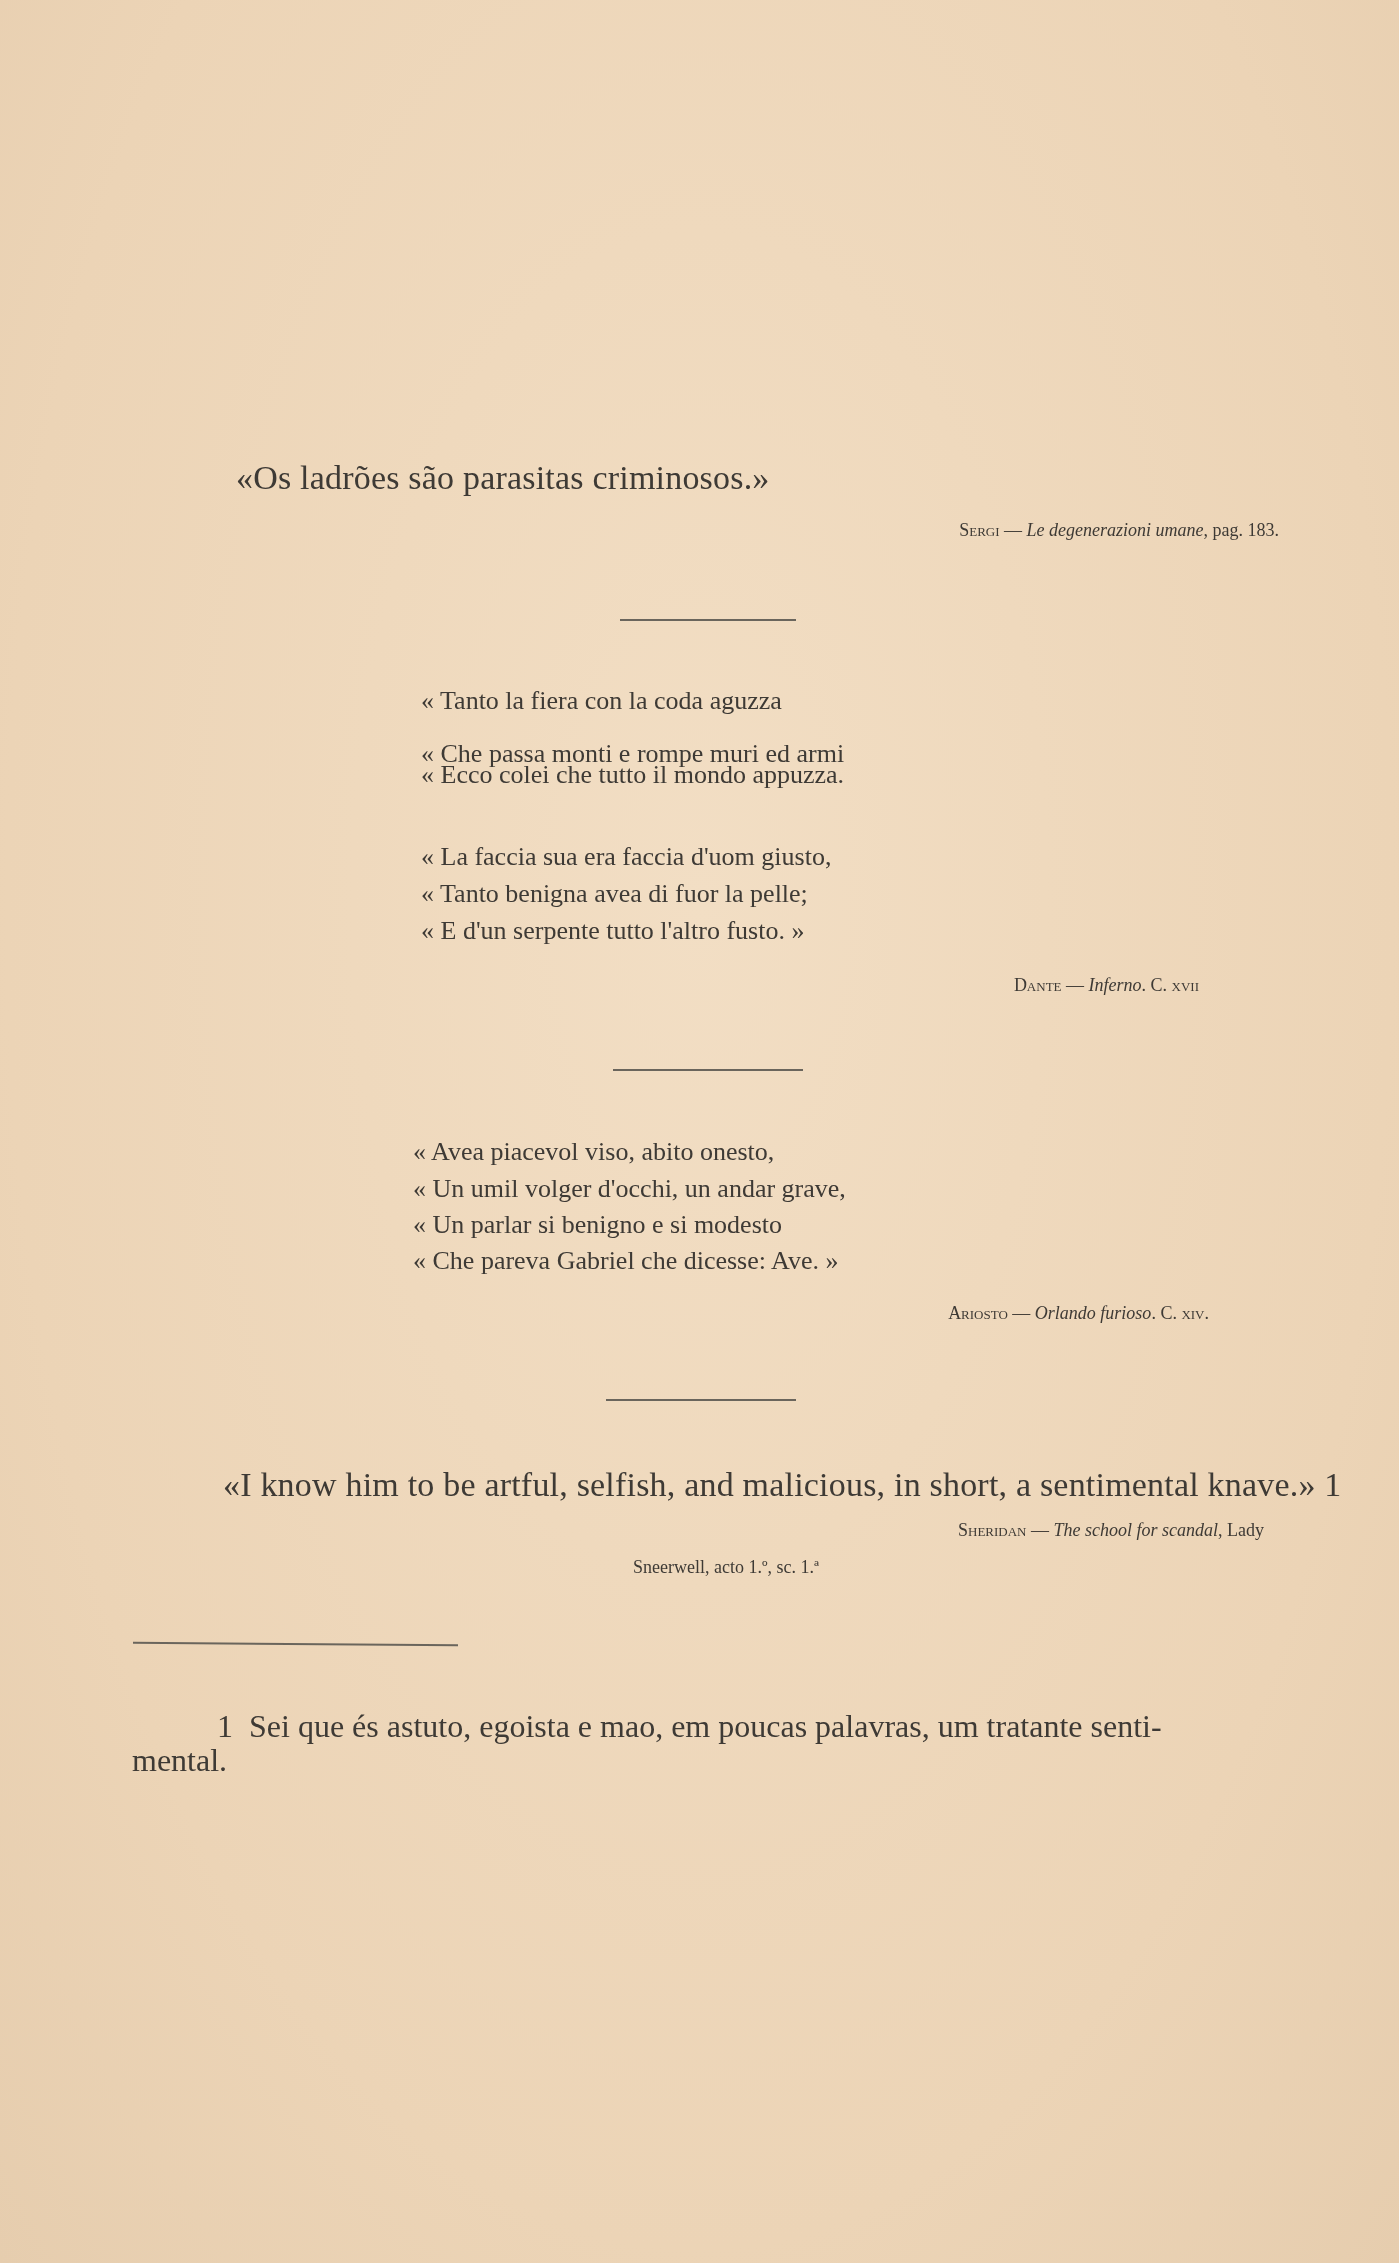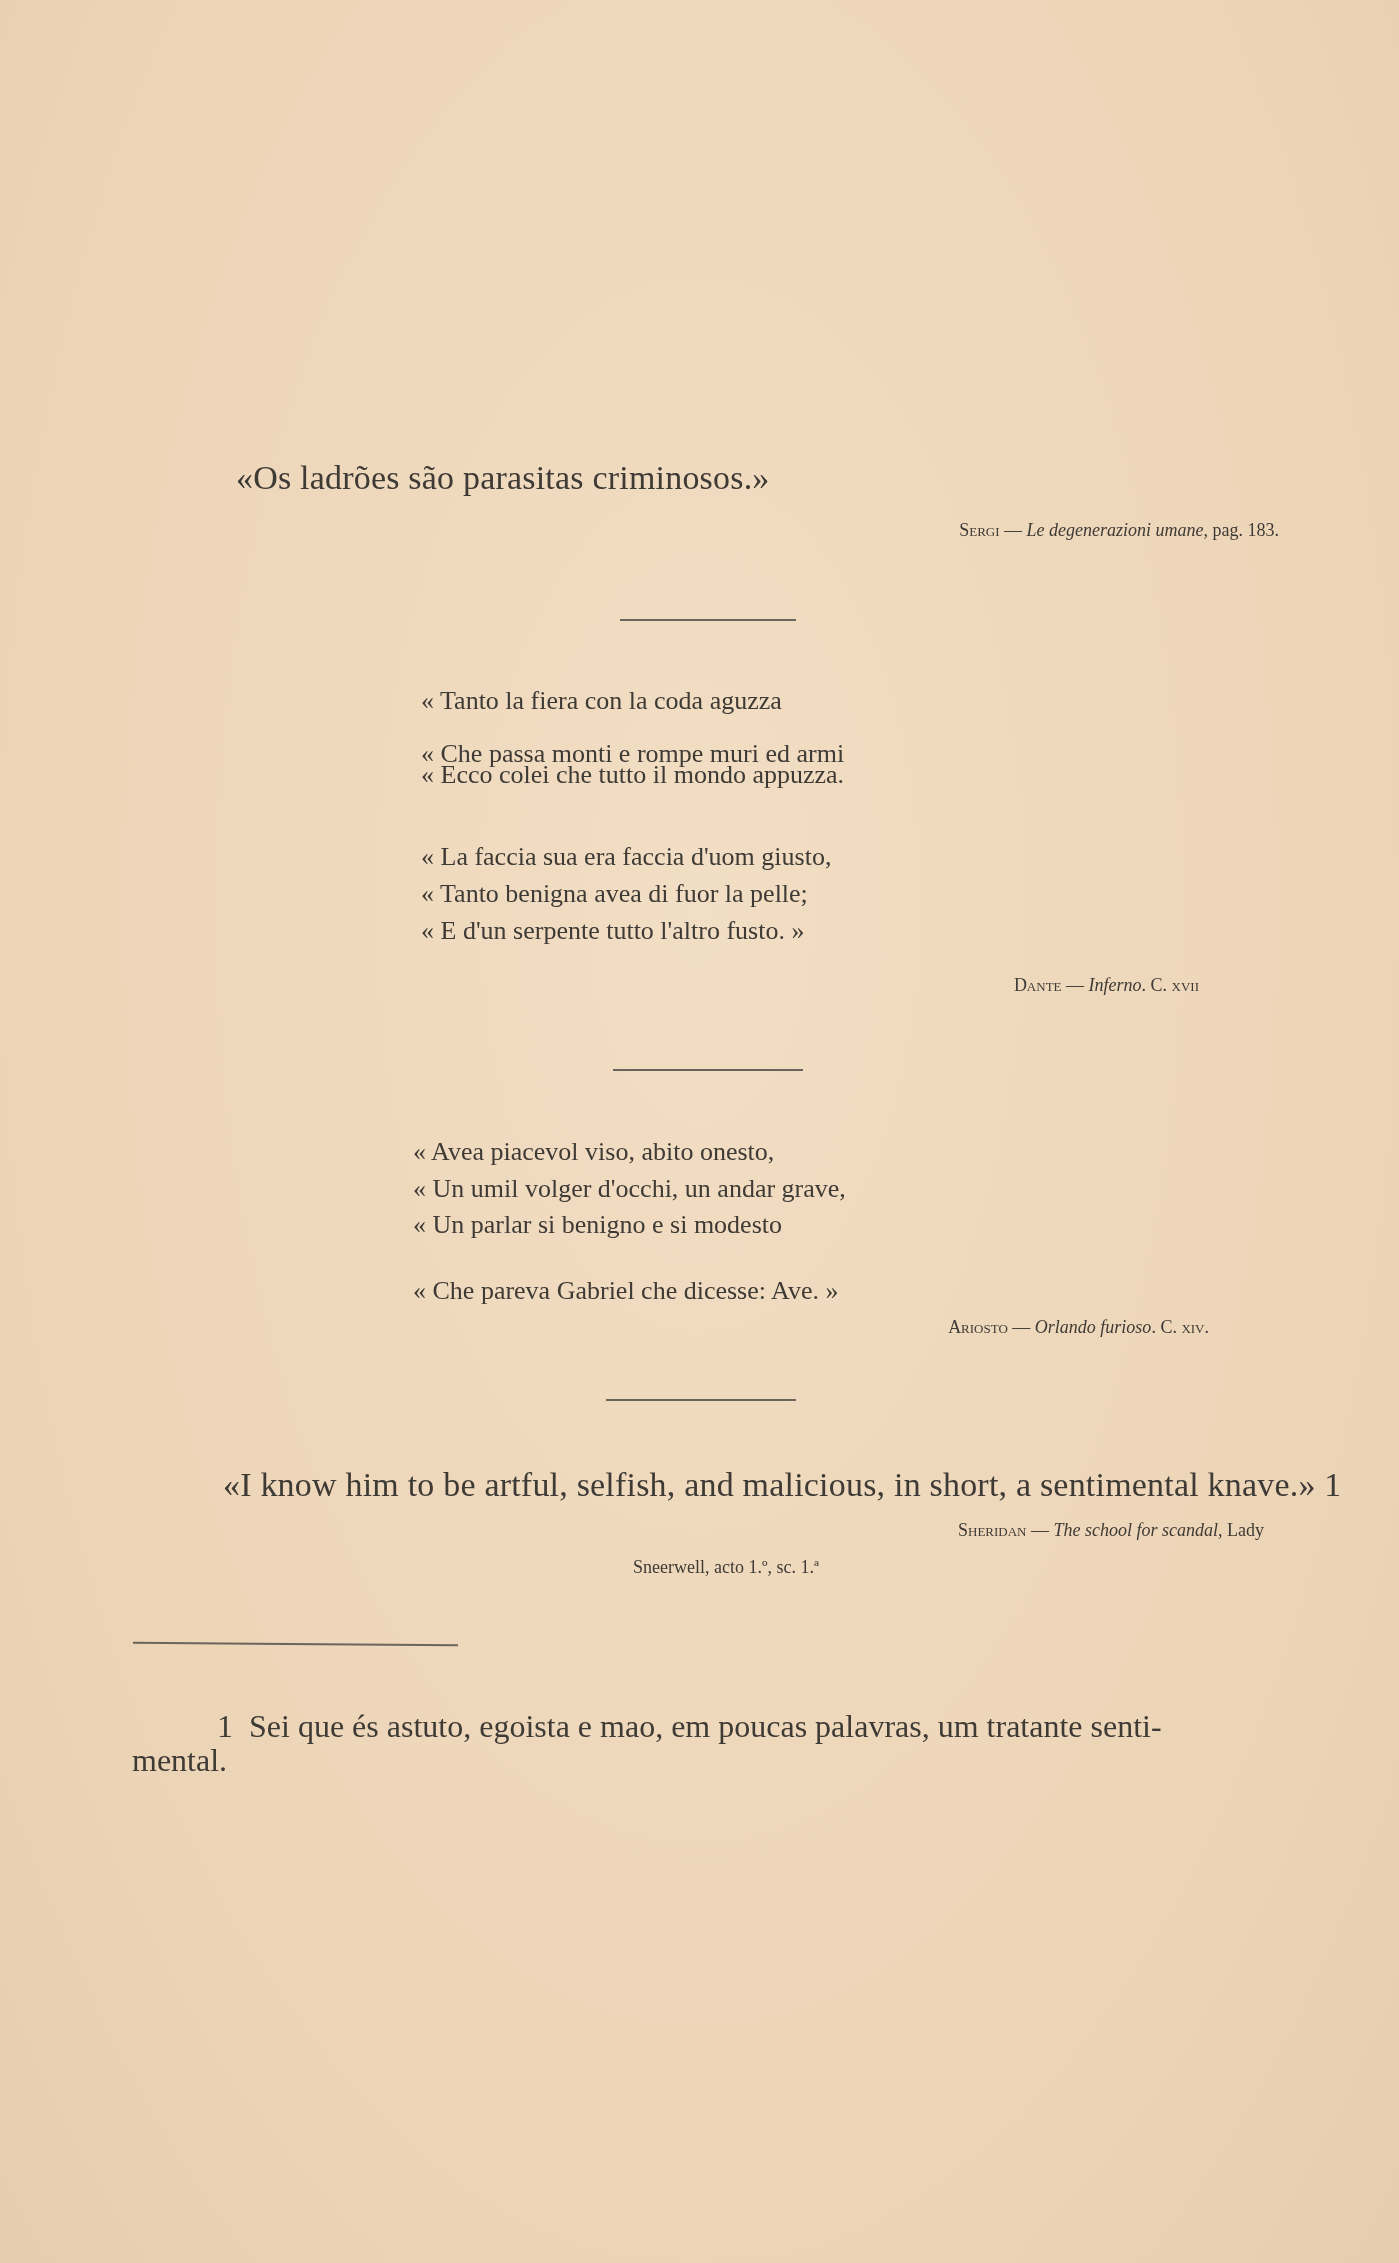--- a/index.html
+++ b/index.html
@@ -41,23 +41,23 @@
 <div class="abs cite" style="right:200px; top:975px;">
   <span class="sc">Dante</span><span> — </span><span class="it">Inferno</span><span class="sc">. C. xvii</span>
 </div>
 
 <div class="rule" style="left:613px; top:1069px; width:190px;"></div>
 
 <div class="verse">
   <div class="line" style="left:413px; top:1137px;">« Avea piacevol viso, abito onesto,</div>
   <div class="line" style="left:413px; top:1174px;">« Un umil volger d'occhi, un andar grave,</div>
   <div class="line" style="left:413px; top:1210px;">« Un parlar si benigno e si modesto</div>
-  <div class="line" style="left:413px; top:1246px;margin-top:30px;">« Che pareva Gabriel che dicesse: Ave. »</div>
+  <div class="line" style="left:413px; top:1246px;">« Che pareva Gabriel che dicesse: Ave. »</div>
 </div>
-<div class="abs cite" style="right:190px; top:1303px;margin-top:14px;">
+<div class="abs cite" style="right:190px; top:1303px;">
   <span class="sc">Ariosto</span><span> — </span><span class="it">Orlando furioso</span><span class="sc">. C. xiv.</span>
 </div>
 
 <div class="rule" style="left:606px; top:1399px; width:190px;"></div>
 
 <div class="abs txt" style="left:223px; top:1466px;">«I know him to be artful, selfish, and malicious, in short, a sentimental knave.» 1</div>
 <div class="abs cite" style="right:135px; top:1520px;">
   <span class="sc">Sheridan</span><span> — </span><span class="it">The school for scandal</span><span>, Lady</span>
 </div>
 <div class="abs cite" style="left:633px; top:1557px;">Sneerwell, acto 1.º, sc. 1.ª</div>

